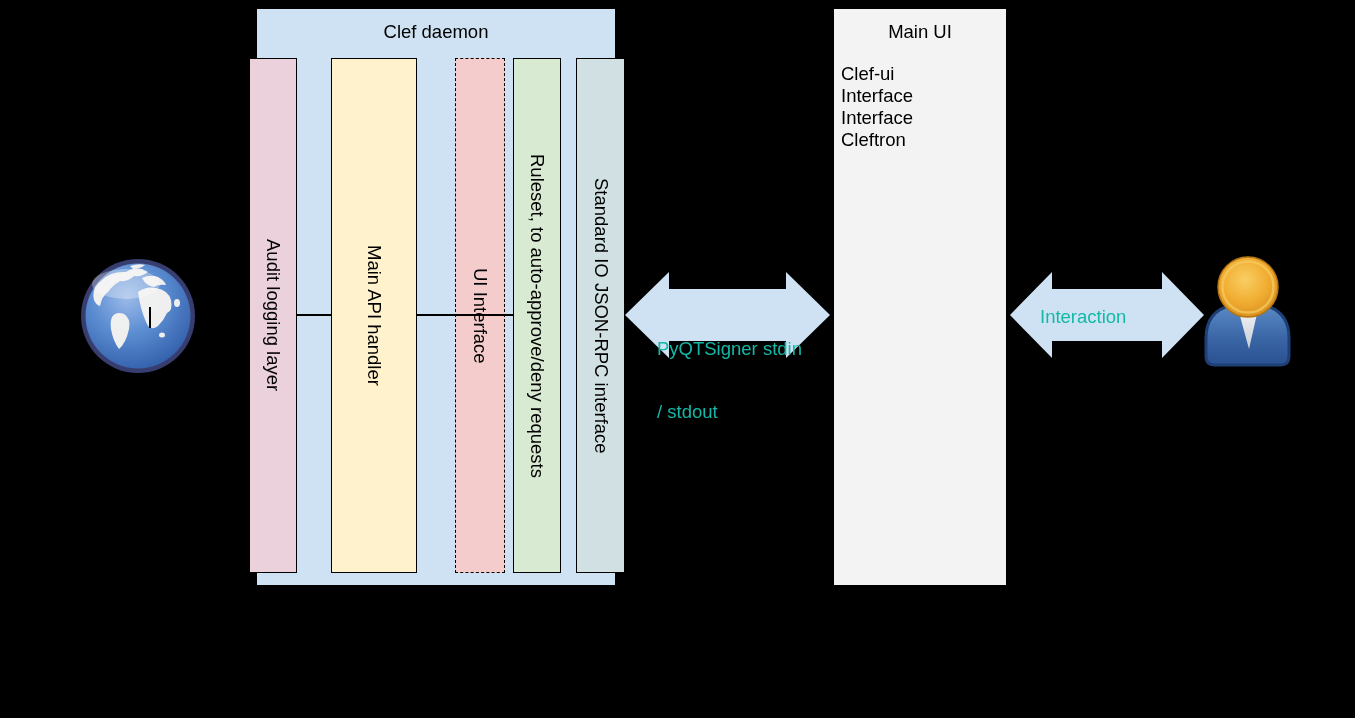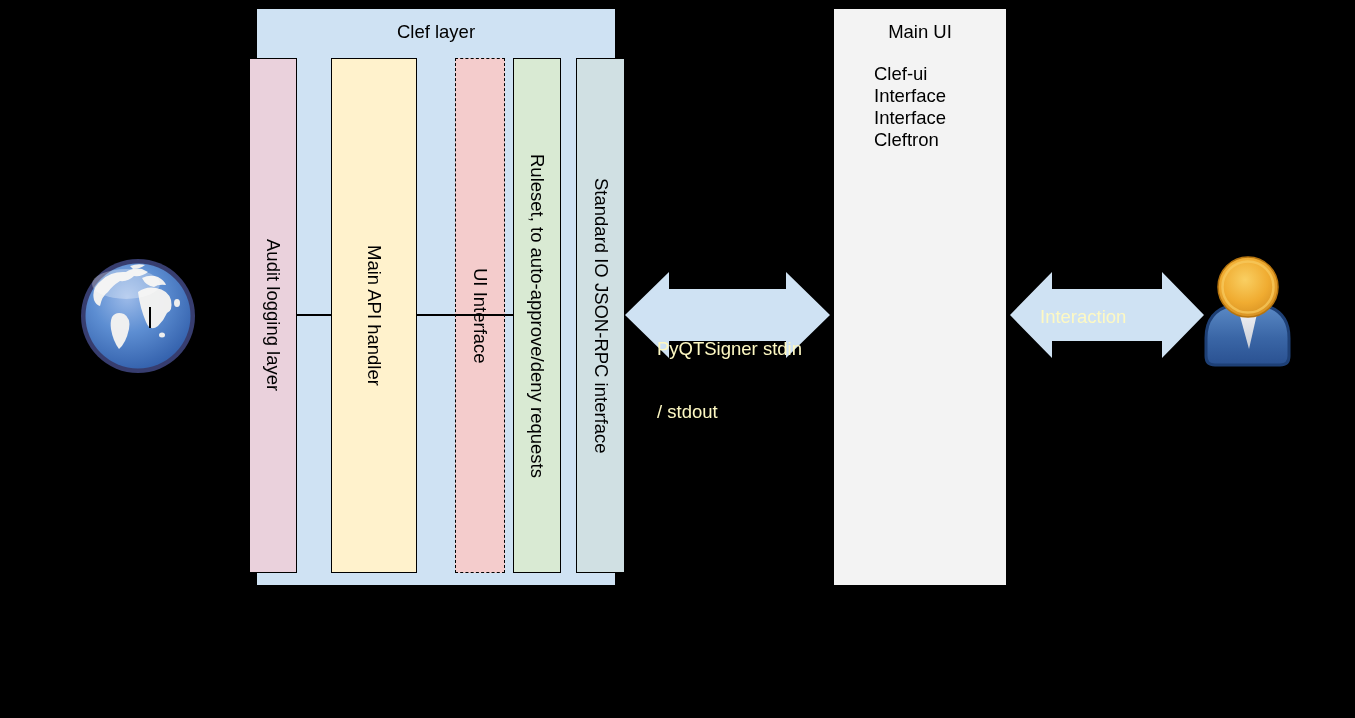--- a/index.html
+++ b/index.html
@@ -45,28 +45,28 @@
 
   
   .conn { top: 314px; height: 1.5px; background: #000; z-index: 5; }
   .conn-1 { left: 297px; width: 34px; }
   .conn-2 { left: 417px; width: 96px; }
 
   
   .arrow-left  { left: 625px; top: 268px; width: 205px; height: 94px; z-index: 3; }
   .arrow-right { left: 1010px; top: 268px; width: 194px; height: 94px; z-index: 3; }
   .arrow-label {
-    font-size: 18.5px; line-height: 21px; color: #fef9c3; z-index: 4; white-space: pre;
+    font-size: 18.5px; line-height: 21px; color: #14b8a6; z-index: 4; white-space: pre;
   }
   .arrow-label-left  { left: 657px; top: 296px; }
   .arrow-label-right { left: 1040px; top: 306px; }
 
   
   .ui-list { left: 841px; top: 63px; z-index: 4; }
-  .ui-list-item { font-size: 18.5px; line-height: 22px; color: #000; margin-left: 33px; }
+  .ui-list-item { font-size: 18.5px; line-height: 22px; color: #000; }
 
   
   .globe-wrap  { left: 78px;  top: 256px; width: 120px; height: 120px; z-index: 2; }
   .person-wrap { left: 1200px; top: 250px; width: 95px;  height: 120px; z-index: 2; }
   .cursor-artifact { left: 149px; top: 307px; width: 2px; height: 21px; background: #000; z-index: 6; }
 </style>
 </head>
 <body>
 
 <div>
@@ -88,21 +88,21 @@
       <path d="M60,36 Q68,30 78,32 Q90,34 93,44 Q95,55 89,57 Q86,64 80,70 Q72,76 68,66 Q62,52 60,36 Z"></path>
       <path d="M64,22 Q72,18 80,21 Q86,24 88,29 Q80,28 76,31 Q68,30 64,22 Z"></path>
       <ellipse cx="99" cy="47" rx="3" ry="4"></ellipse>
       <ellipse cx="84" cy="79" rx="3" ry="2.5"></ellipse>
     </g>
     <ellipse cx="48" cy="28" rx="34" ry="15" fill="#ffffff" opacity="0.3"></ellipse>
   </svg>
   <div class="abs cursor-artifact"></div>
 
   <div class="abs daemon-box" style="background: rgb(207, 226, 243);">
-    <div class="box-title">Clef layer</div>
+    <div class="box-title">Clef daemon</div>
   </div>
 
   <div class="abs layer layer-audit" style="background: rgb(234, 209, 220);">
     <span class="vtext">Audit logging layer</span>
   </div>
   <div class="abs layer layer-api" style="background: rgb(255, 242, 204);">
     <span class="vtext">Main API handler</span>
   </div>
   <div class="abs layer layer-ui" style="background: rgb(244, 204, 204);">
     <span class="vtext">UI Interface</span>

